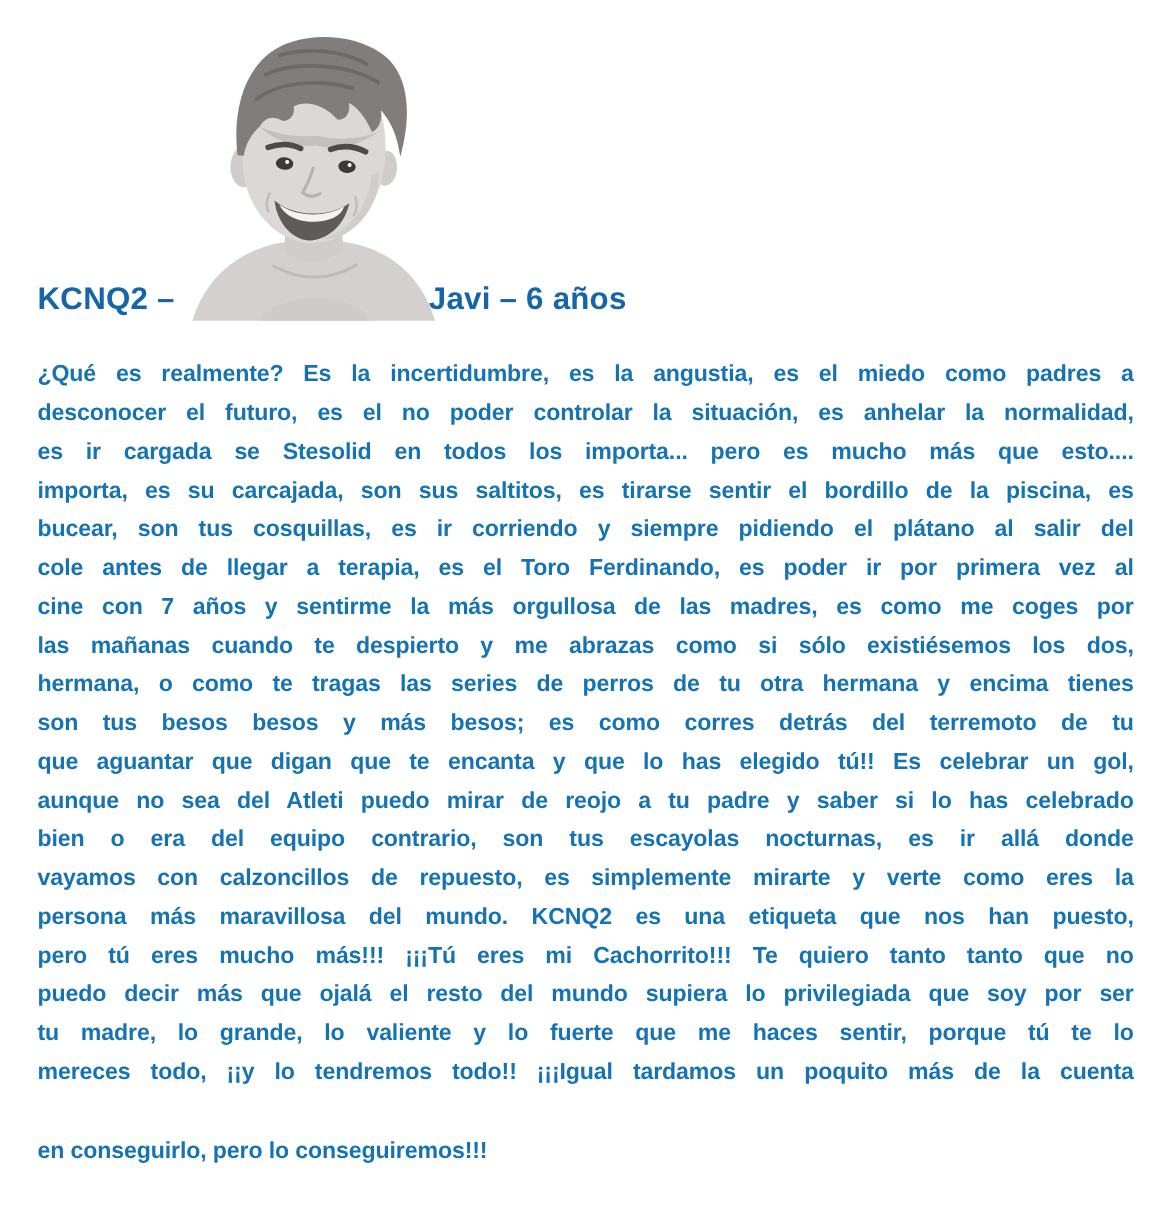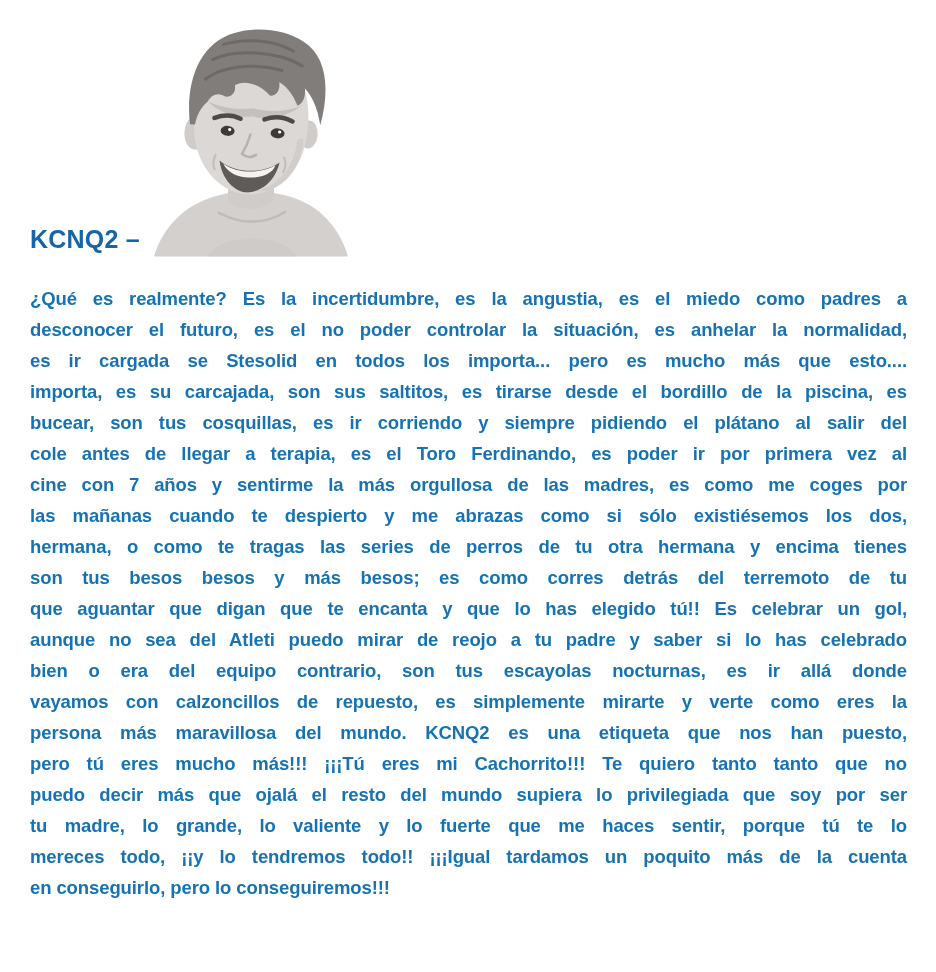--- a/index.html
+++ b/index.html
@@ -55,20 +55,21 @@
     font-weight: 700;
     line-height: 31px;
     letter-spacing: -0.1px;
   }
   .line {
     text-align: justify;
     text-align-last: justify;
   }
   .line.last {
     text-align-last: left;
+    margin-top: 32px;
   }
 </style>
 </head>
 <body>
 
 <div class="page">
 
   <div class="gene-label">KCNQ2 –</div>
 
   <div class="photo">
@@ -113,26 +114,27 @@
         <g>
           <path d="M74,146 C90,158 118,157 134,144 C130,168 112,176 103,176 C92,176 78,166 74,146 Z" fill="#5f5b58"></path>
           <path d="M78,149 C92,158 116,157 130,147 C128,156 116,161 103,161 C90,161 82,156 78,149 Z" fill="#f4f3f2"></path>
           <path d="M70,140 Q66,148 70,156" stroke="#c1beba" stroke-width="2" fill="none"></path>
           <path d="M138,138 Q142,146 138,154" stroke="#c1beba" stroke-width="2" fill="none"></path>
         </g>
       </g>
     </svg>
   </div>
 
+  <div class="child-label">Javi – 6 años</div>
 
   <div class="testimonial">
       <div class="line">¿Qué es realmente? Es la incertidumbre, es la angustia, es el miedo como padres a</div>
       <div class="line">desconocer el futuro, es el no poder controlar la situación, es anhelar la normalidad,</div>
       <div class="line">es ir cargada se Stesolid en todos los importa... pero es mucho más que esto....</div>
-      <div class="line">importa, es su carcajada, son sus saltitos, es tirarse desde el bordillo de la piscina, es</div>
+      <div class="line">importa, es su carcajada, son sus saltitos, es tirarse sentir el bordillo de la piscina, es</div>
       <div class="line">bucear, son tus cosquillas, es ir corriendo y siempre pidiendo el plátano al salir del</div>
       <div class="line">cole antes de llegar a terapia, es el Toro Ferdinando, es poder ir por primera vez al</div>
       <div class="line">cine con 7 años y sentirme la más orgullosa de las madres, es como me coges por</div>
       <div class="line">las mañanas cuando te despierto y me abrazas como si sólo existiésemos los dos,</div>
       <div class="line">hermana, o como te tragas las series de perros de tu otra hermana y encima tienes</div>
       <div class="line">son tus besos besos y más besos; es como corres detrás del terremoto de tu</div>
       <div class="line">que aguantar que digan que te encanta y que lo has elegido tú!! Es celebrar un gol,</div>
       <div class="line">aunque no sea del Atleti puedo mirar de reojo a tu padre y saber si lo has celebrado</div>
       <div class="line">bien o era del equipo contrario, son tus escayolas nocturnas, es ir allá donde</div>
       <div class="line">vayamos con calzoncillos de repuesto, es simplemente mirarte y verte como eres la</div>

